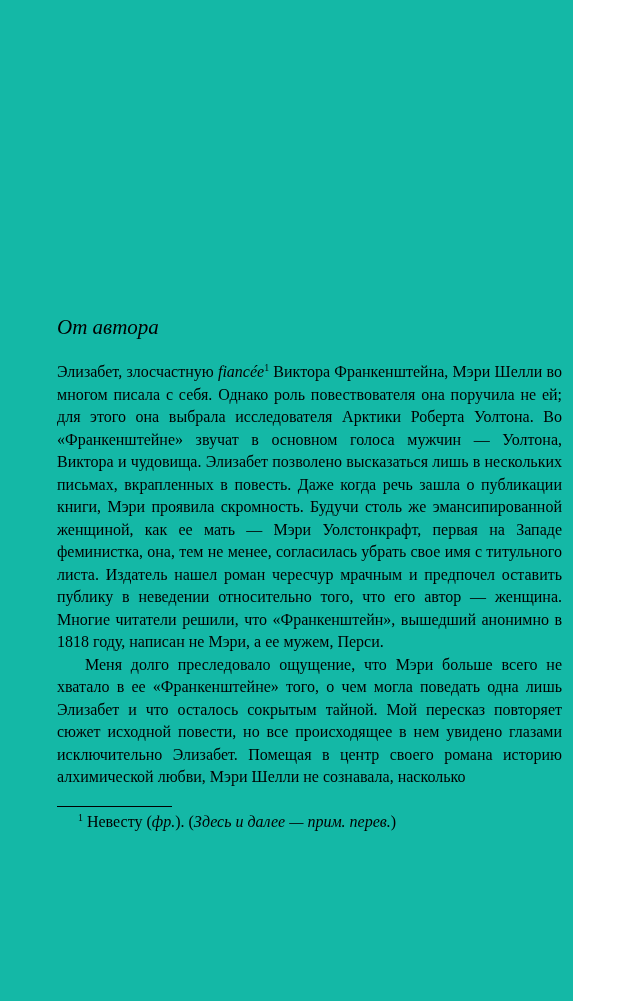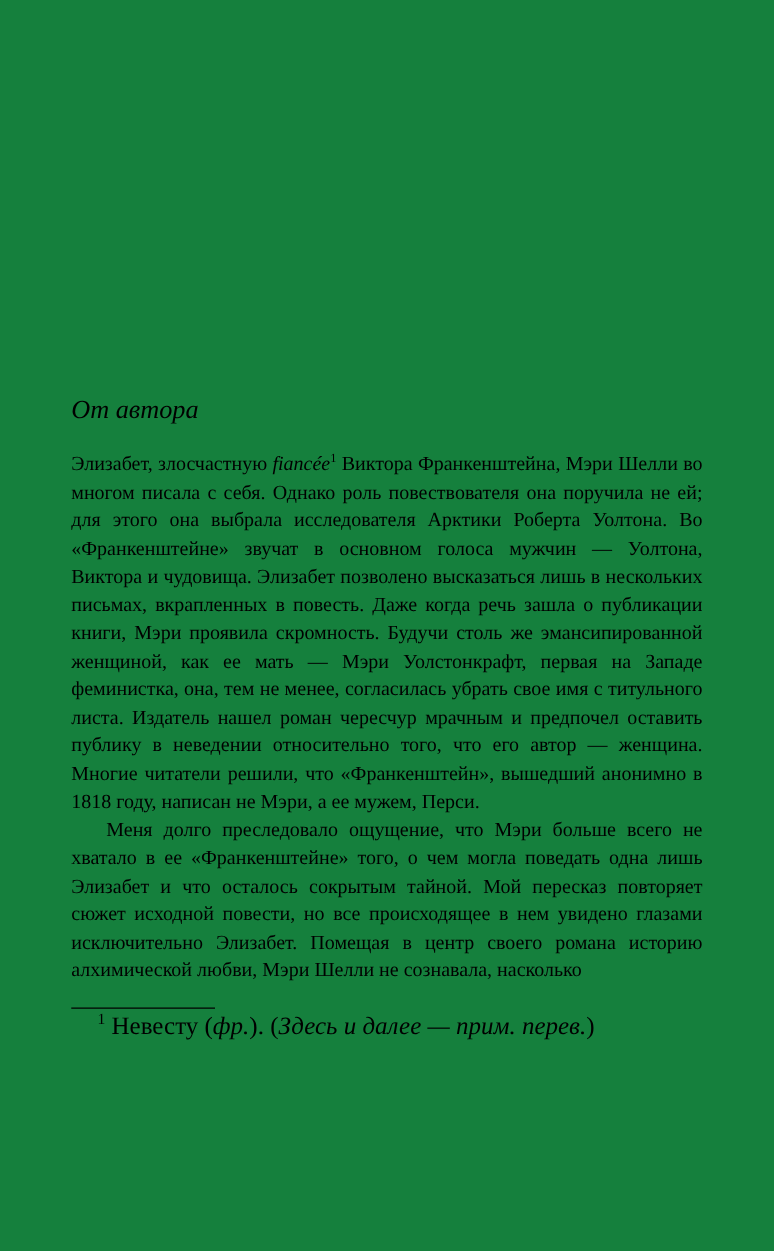--- a/index.html
+++ b/index.html
@@ -8,23 +8,23 @@
     background: #ffffff;
   }
   body {
     width: 619px;
     height: 1001px;
     font-family: "Liberation Serif", "DejaVu Serif", serif;
     color: #000000;
   }
   .page {
     position: relative;
-    width: 619px;
+    width: 573px;
     height: 1001px;
-    background: #15803d;
+    background: #14b8a6;
     overflow: hidden;
     text-decoration: underline;
   }
   .content {
     position: absolute;
     left: 57px;
     top: 314px;
     width: 505px;
   }
   .heading {
@@ -56,21 +56,21 @@
   .footnote-area {
     margin-top: 17px;
   }
   .footnote-rule {
     width: 115px;
     height: 0;
     border-top: 1px solid #000000;
     margin: 0 0 5px 0;
   }
   .footnote {
-    font-size: 20px;
+    font-size: 16px;
     line-height: 19px;
     margin: 0;
     text-indent: 21px;
     text-align: left;
   }
 </style>
 </head>
 <body>
 
 <main class="page">

